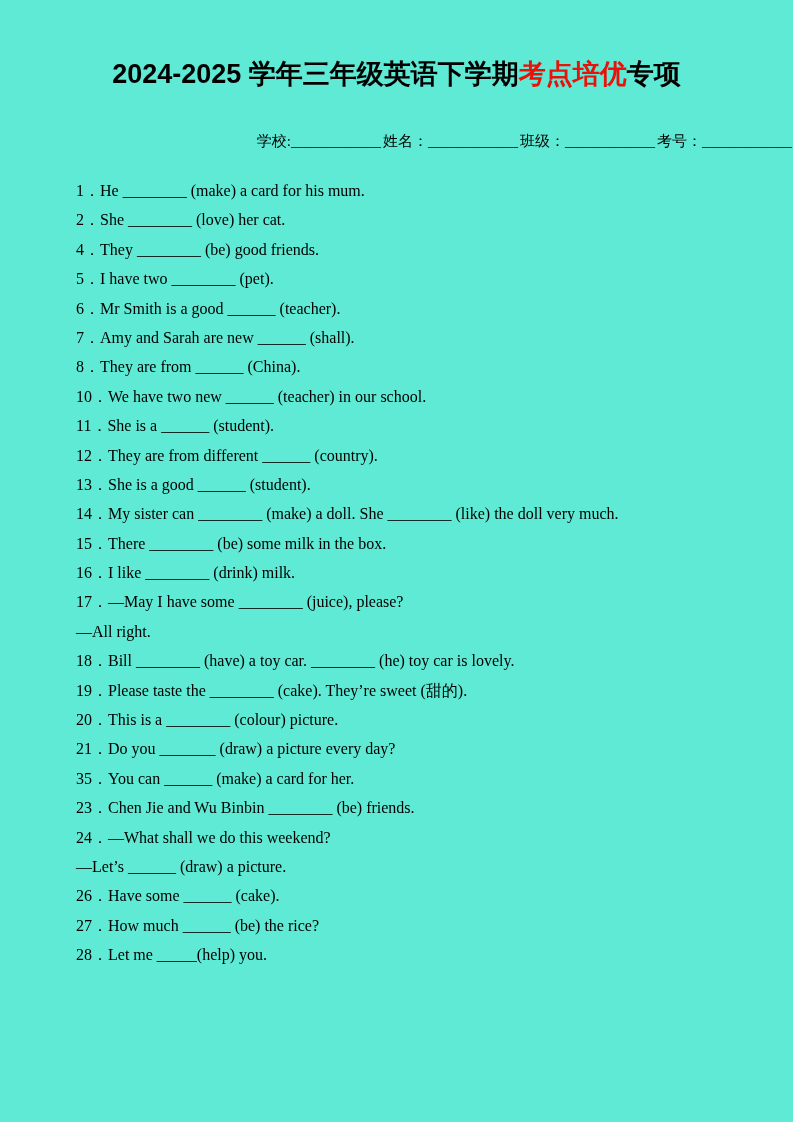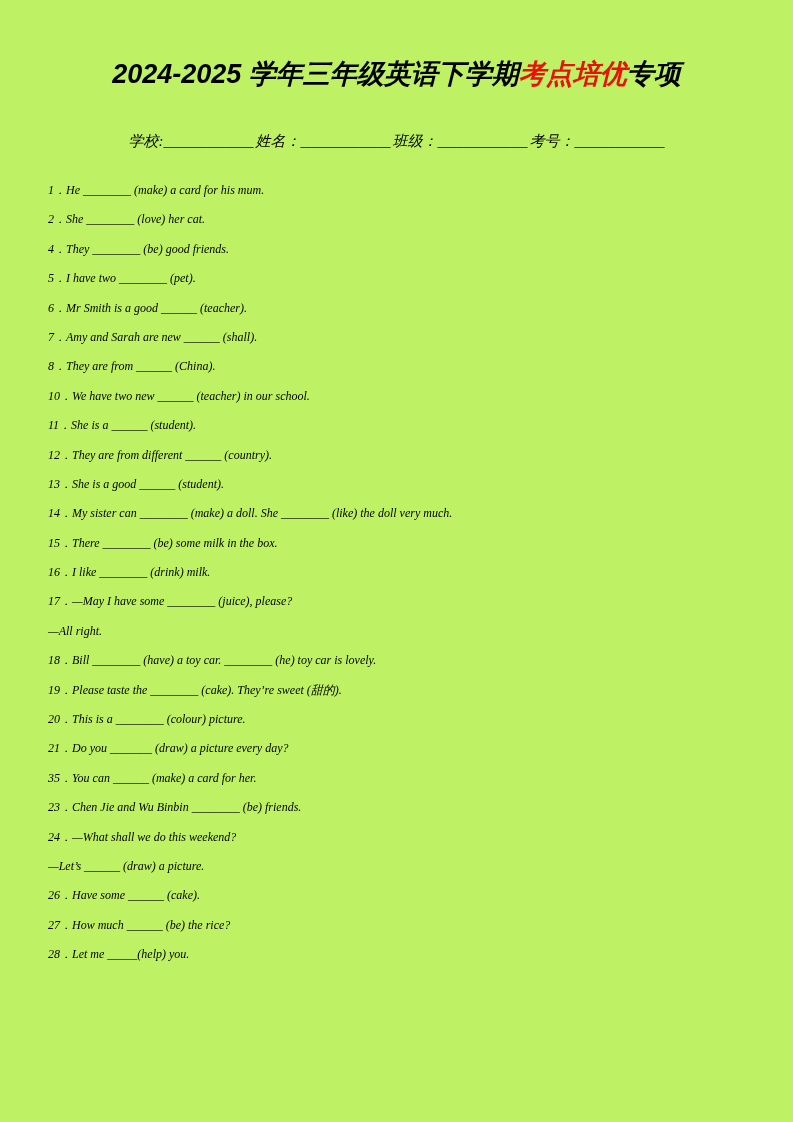--- a/index.html
+++ b/index.html
@@ -4,50 +4,49 @@
 <style>
   html, body {
     margin: 0;
     padding: 0;
     background: #ffffff;
   }
   .page {
     position: relative;
     width: 793px;
     height: 1122px;
-    background: #bef264;
+    background: #5eead4;
     overflow: hidden;
     font-family: "Liberation Serif", "DejaVu Serif", serif;
     color: #000000;
-    font-style: italic;
   }
   .title {
     margin-top: 56px;
     text-align: center;
     font-family: "Liberation Sans", "DejaVu Sans", sans-serif;
     font-weight: bold;
     font-size: 27px;
     line-height: 36px;
     letter-spacing: 0px;
     white-space: nowrap;
   }
   .student-info {
     margin-top: 38px;
-    text-align: center;
+    text-align: right;
     font-size: 15px;
     line-height: 22px;
     white-space: nowrap;
   }
   .student-info .field { margin: 0 1px; }
   .student-info .blank { letter-spacing: 0; }
   .question-list {
     margin-top: 24px;
-    padding-left: 48px;
+    padding-left: 76px;
     padding-right: 30px;
-    font-size: 12px;
+    font-size: 16px;
   }
   .q-line {
     height: 29.4px;
     line-height: 29.4px;
     white-space: nowrap;
   }
   .q-num { display: inline; }
   .q-text { display: inline; }
 </style>
 </head>

